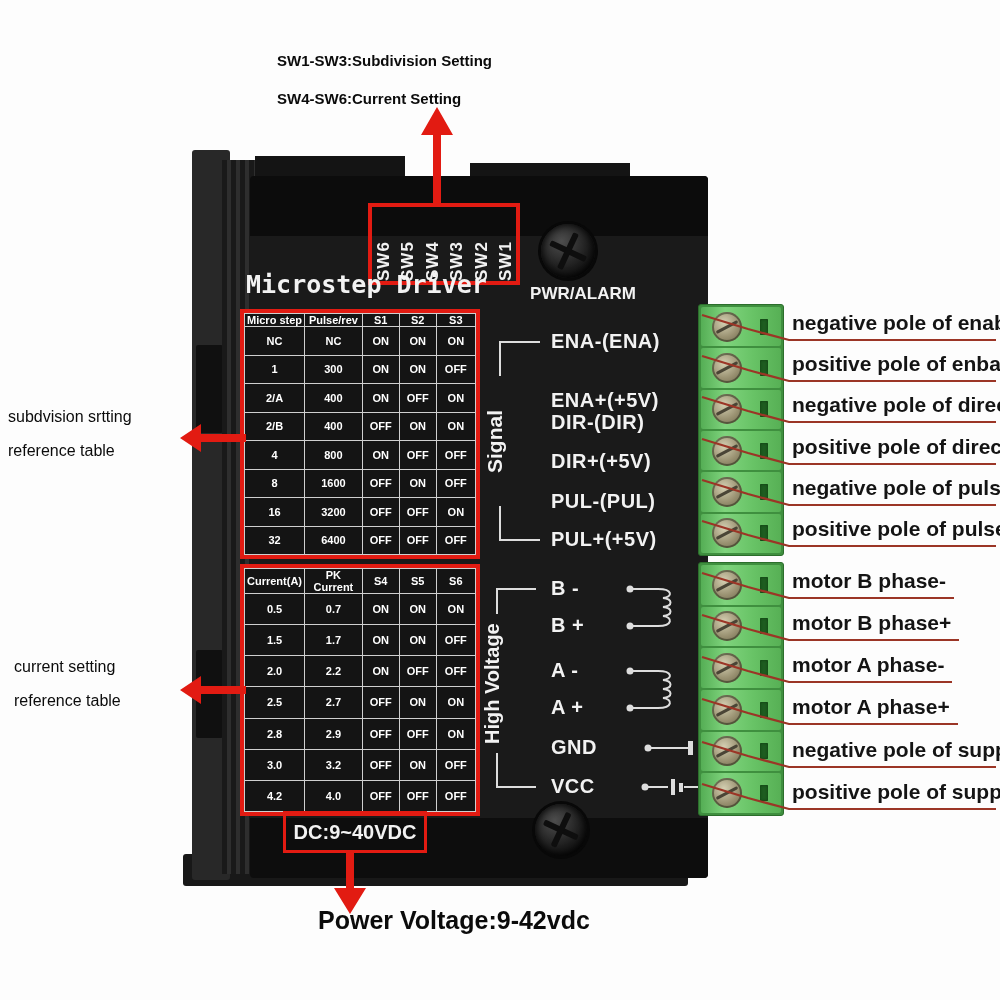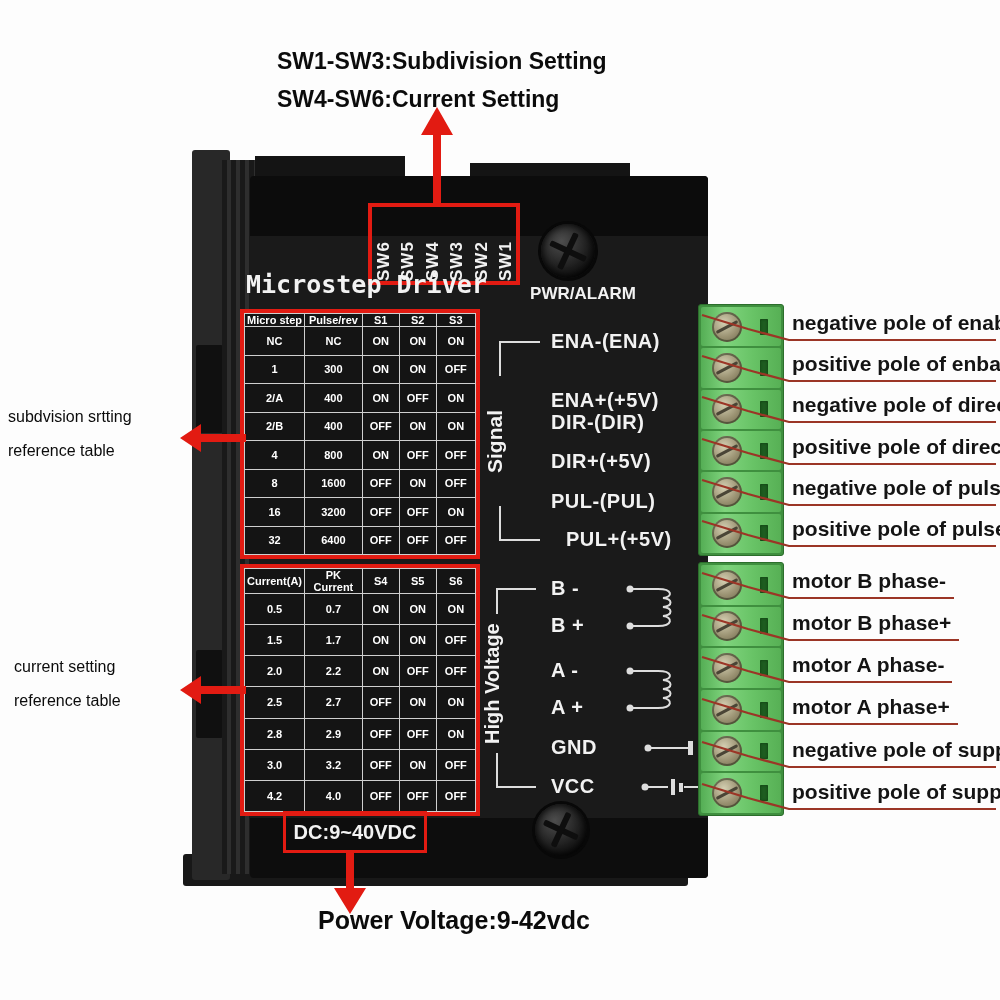--- a/index.html
+++ b/index.html
@@ -66,21 +66,21 @@
   .t-cell{position:relative;border-radius:2px;
     background:linear-gradient(90deg,#55ae55 0%,#7fd47d 30%,#68c366 65%,#57b055 100%);}
   .t-screw{position:absolute;left:11px;top:50%;transform:translateY(-50%);width:30px;height:30px;border-radius:50%;
     background:radial-gradient(circle at 40% 35%,#d4cfb2,#9a9272 55%,#6b644a);
     box-shadow:inset 0 0 0 2px rgba(20,30,10,.45);}
   .t-screw::before{content:"";position:absolute;left:50%;top:50%;width:80%;height:3px;background:#4a4536;
     transform:translate(-50%,-50%) rotate(-28deg);border-radius:2px;}
   .t-slot{position:absolute;right:13px;top:50%;transform:translateY(-50%);width:8px;height:16px;
     background:#1e5c20;border-radius:1px;box-shadow:inset 0 0 3px #0c3a0e;}
   
-  .top-note{left:277px;top:42px;color:#0b0b0b;font-weight:700;font-size:23px;line-height:38px;white-space:nowrap;}
+  .top-note{left:277px;top:42px;color:#0b0b0b;font-weight:700;font-size:15px;line-height:38px;white-space:nowrap;}
   .left-note{position:absolute;color:#0b0b0b;font-weight:400;font-size:16px;line-height:34px;white-space:nowrap;}
   #note-sub{left:8px;top:400px;}
   #note-cur{left:14px;top:650px;}
   .bottom-note{left:318px;top:906px;color:#0b0b0b;font-weight:700;font-size:25px;white-space:nowrap;}
   .r-label{position:absolute;left:792px;color:#141414;font-weight:600;font-size:21px;white-space:nowrap;}
   
   #overlay{position:absolute;left:0;top:0;width:1000px;height:1000px;pointer-events:none;}
   .arrow{fill:var(--red);}
   .leader{stroke:var(--leader);stroke-width:2.2;fill:none;}
   .printline{stroke:#ddd;stroke-width:2;fill:none;}
@@ -376,21 +376,21 @@
     <div>current setting</div>
     <div>reference table</div>
   </div>
   <div class="abs bottom-note">Power Voltage:9-42vdc</div>
 
 <div class="pin-label" style="top: 330px; text-align: right;">ENA-(ENA)</div>
     <div class="pin-label" style="top: 364px; margin-top: 25px;">ENA+(+5V)</div>
     <div class="pin-label" style="top: 411px;">DIR-(DIR)</div>
     <div class="pin-label" style="top: 450px;">DIR+(+5V)</div>
     <div class="pin-label" style="top: 490px;">PUL-(PUL)</div>
-    <div class="pin-label" style="top: 528px; margin-left: 15px;">PUL+(+5V)</div>
+    <div class="pin-label" style="top: 528px;">PUL+(+5V)</div>
     <div class="pin-label" style="top: 577px;">B -</div>
     <div class="pin-label" style="top: 614px;">B +</div>
     <div class="pin-label" style="top: 659px;">A -</div>
     <div class="pin-label" style="top: 696px;">A +</div>
     <div class="pin-label" style="top: 736px;">GND</div>
     <div class="pin-label" style="top: 775px;">VCC</div>
     <div class="r-label" style="top: 311px;">negative pole of enable</div>
     <div class="r-label" style="top: 352px;">positive pole of  enbale</div>
     <div class="r-label" style="top: 393px;">negative pole of direction</div>
     <div class="r-label" style="top: 435px;">positive pole of direction</div>

